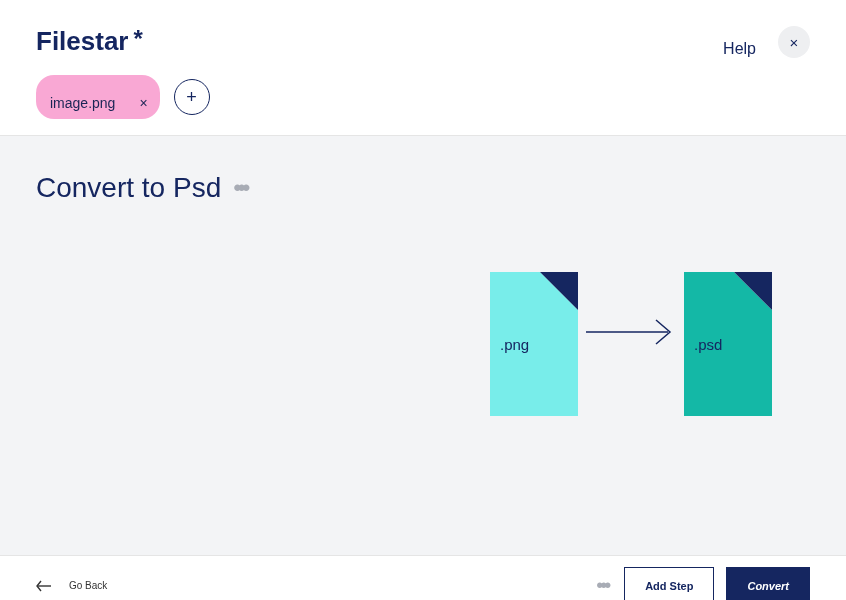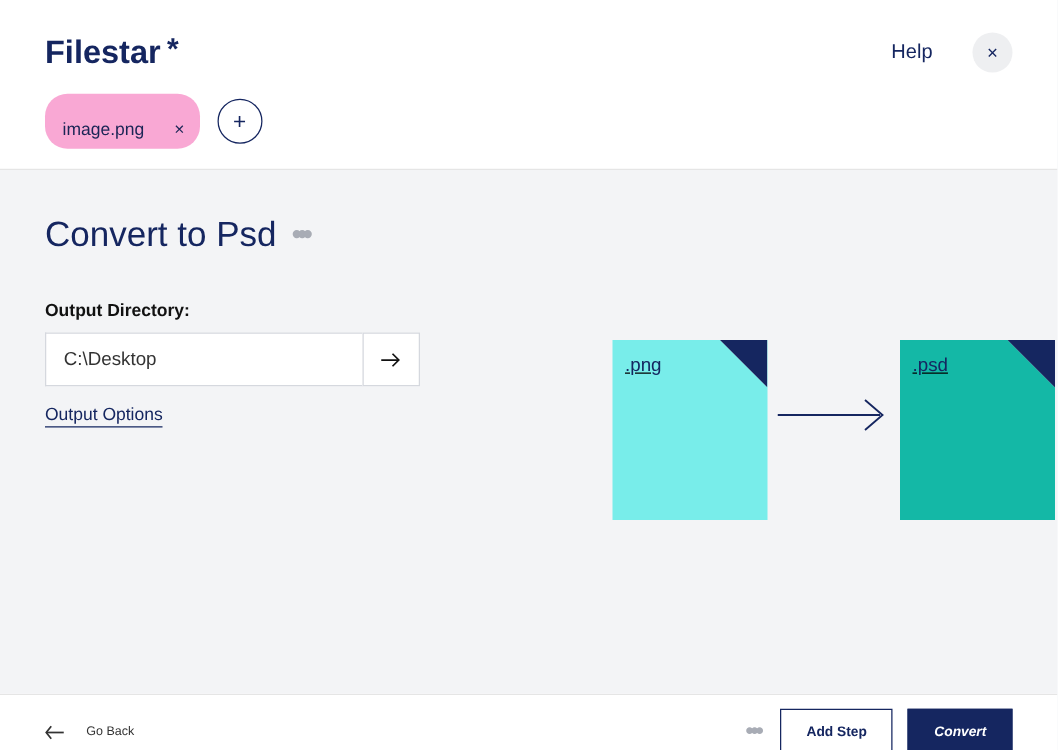--- a/index.html
+++ b/index.html
@@ -59,22 +59,22 @@
       background: transparent;
       cursor: pointer;
       display: flex;
       align-items: center;
       justify-content: center;
       color: #152660;
       font-size: 18px;
     }
     .header-right {
       display: flex;
-      align-items: center;
-      gap: 32px;
+      align-items: flex-end;
+      gap: 22px;
     }
     .help-link {
       color: #152660;
       font-size: 16px;
       cursor: pointer;
     }
     .close-app {
       width: 32px; height: 32px;
       border-radius: 50%;
       background: #eeeff1;
@@ -153,27 +153,26 @@
       cursor: pointer;
     }
     .diagram {
       position: absolute;
       left: 490px;
       top: 136px;
       display: flex;
       align-items: center;
     }
     .file-icon {
-      width: 124px;
+      width: 88px;
       height: 144px;
       position: relative;
       display: flex;
-      align-items: flex-start;
+      align-items: center;
       padding: 12px 10px;
-      text-decoration: underline;
     }
     .file-icon.src { background: #78edea; }
     .file-icon.dst { background: #14b8a6; }
     .file-corner {
       position: absolute;
       top: 0; right: 0;
       width: 38px; height: 38px;
       background: #152660;
       clip-path: polygon(0 0, 100% 100%, 0 100%);
       transform: rotate(180deg);
@@ -267,35 +266,20 @@
     </div>
   </div>
 </div>
 
 <div class="main">
   <div class="page-title-row">
     <h1 class="page-title">Convert to Psd</h1>
     <span class="title-ellipsis">•••</span>
   </div>
 
-  <div class="content-row">
-    <div class="left-col">
-      <label class="field-label">Output Directory:</label>
-      <div class="input-group">
-        <input class="text-input" type="text" value="C:\Desktop" style="">
-        <button class="browse-btn">
-          <svg width="18" height="14" viewBox="0 0 18 14" fill="none" stroke="#111" stroke-width="1.4">
-            <line x1="1" y1="7" x2="15" y2="7"></line>
-            <polyline points="10,2 15,7 10,12"></polyline>
-          </svg>
-        </button>
-      </div>
-      <a class="options-link">Output Options</a>
-    </div>
-  </div>
 
   <div class="diagram">
     <div class="file-icon src">
       <div class="file-corner-cut"></div>
       <div class="file-corner"></div>
       <span class="file-ext">.png</span>
     </div>
     <div class="arrow-between">
       <svg width="90" height="30" viewBox="0 0 90 30" fill="none" stroke="#152660" stroke-width="1.5">
         <line x1="0" y1="15" x2="82" y2="15"></line>

